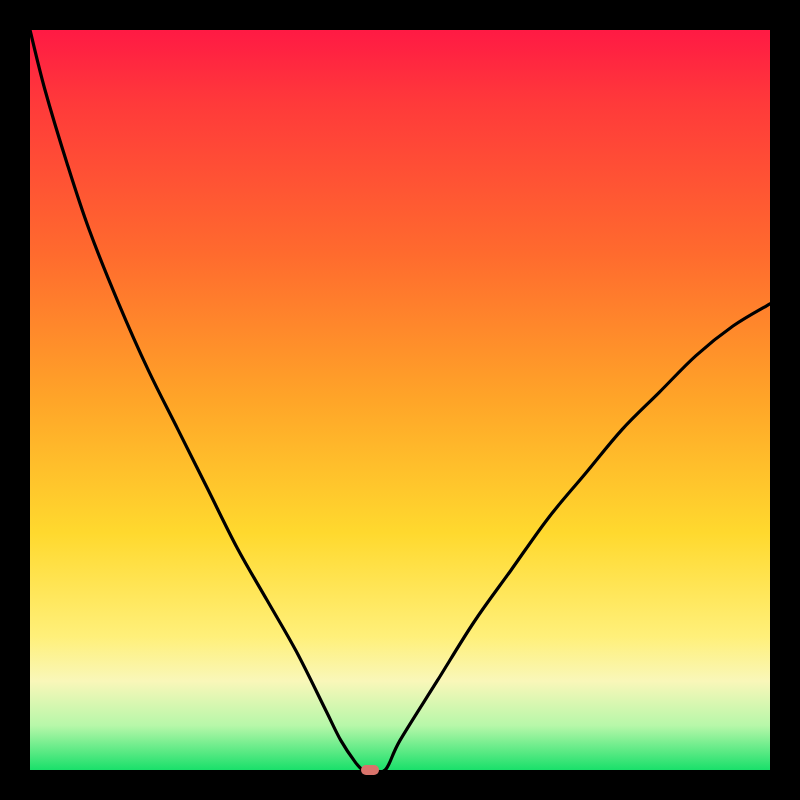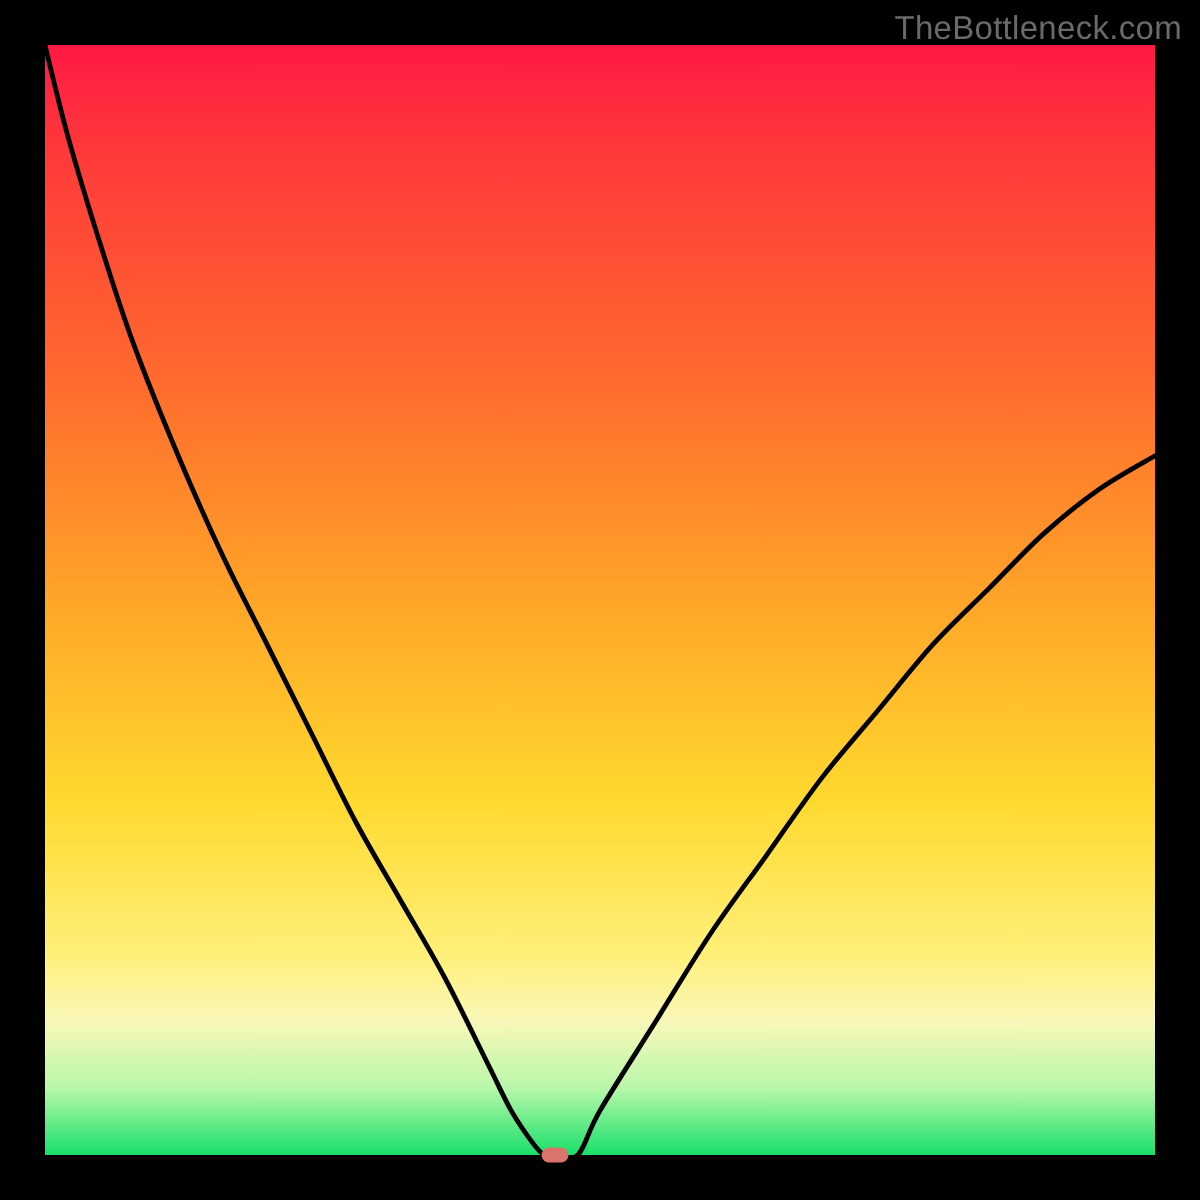--- a/index.html
+++ b/index.html
@@ -69,14 +69,13 @@
 <div class="frame">
   <div class="plot-area">
 
     <svg class="curve" viewBox="0 0 740 740" preserveAspectRatio="none">
       <path d="M 0.00 0.00 C 2.47 9.87, 8.63 37.00, 14.80 59.20 C 20.97 81.40, 29.60 109.77, 37.00 133.20 C 44.40 156.63, 50.57 176.37, 59.20 199.80 C 67.83 223.23, 78.93 250.37, 88.80 273.80 C 98.67 297.23, 108.53 319.43, 118.40 340.40 C 128.27 361.37, 138.13 379.87, 148.00 399.60 C 157.87 419.33, 167.73 439.07, 177.60 458.80 C 187.47 478.53, 197.33 499.50, 207.20 518.00 C 217.07 536.50, 226.93 552.53, 236.80 569.80 C 246.67 587.07, 256.53 603.10, 266.40 621.60 C 276.27 640.10, 288.60 666.00, 296.00 680.80 C 303.40 695.60, 305.87 701.77, 310.80 710.40 C 315.73 719.03, 321.90 727.67, 325.60 732.60 C 329.30 737.53, 330.53 738.77, 333.00 740.00 C 335.47 741.23, 336.70 740.00, 340.40 740.00 C 344.10 740.00, 350.27 744.93, 355.20 740.00 C 360.13 735.07, 361.37 725.20, 370.00 710.40 C 378.63 695.60, 394.67 670.93, 407.00 651.20 C 419.33 631.47, 431.67 610.50, 444.00 592.00 C 456.33 573.50, 468.67 557.47, 481.00 540.20 C 493.33 522.93, 505.67 504.43, 518.00 488.40 C 530.33 472.37, 542.67 458.80, 555.00 444.00 C 567.33 429.20, 579.67 413.17, 592.00 399.60 C 604.33 386.03, 616.67 374.93, 629.00 362.60 C 641.33 350.27, 653.67 336.70, 666.00 325.60 C 678.33 314.50, 690.67 304.63, 703.00 296.00 C 715.33 287.37, 733.83 277.50, 740.00 273.80" fill="none" stroke="#000000" stroke-width="3.2" stroke-linecap="round"></path>
     </svg>
 
     <div class="minimum-marker" style="left: 340.4px; top: 740px; background: rgb(217, 115, 107);"></div>
   </div>
 
-  <div class="attribution">TheBottleneck.com</div>
 </div>
 
 </body></html>

